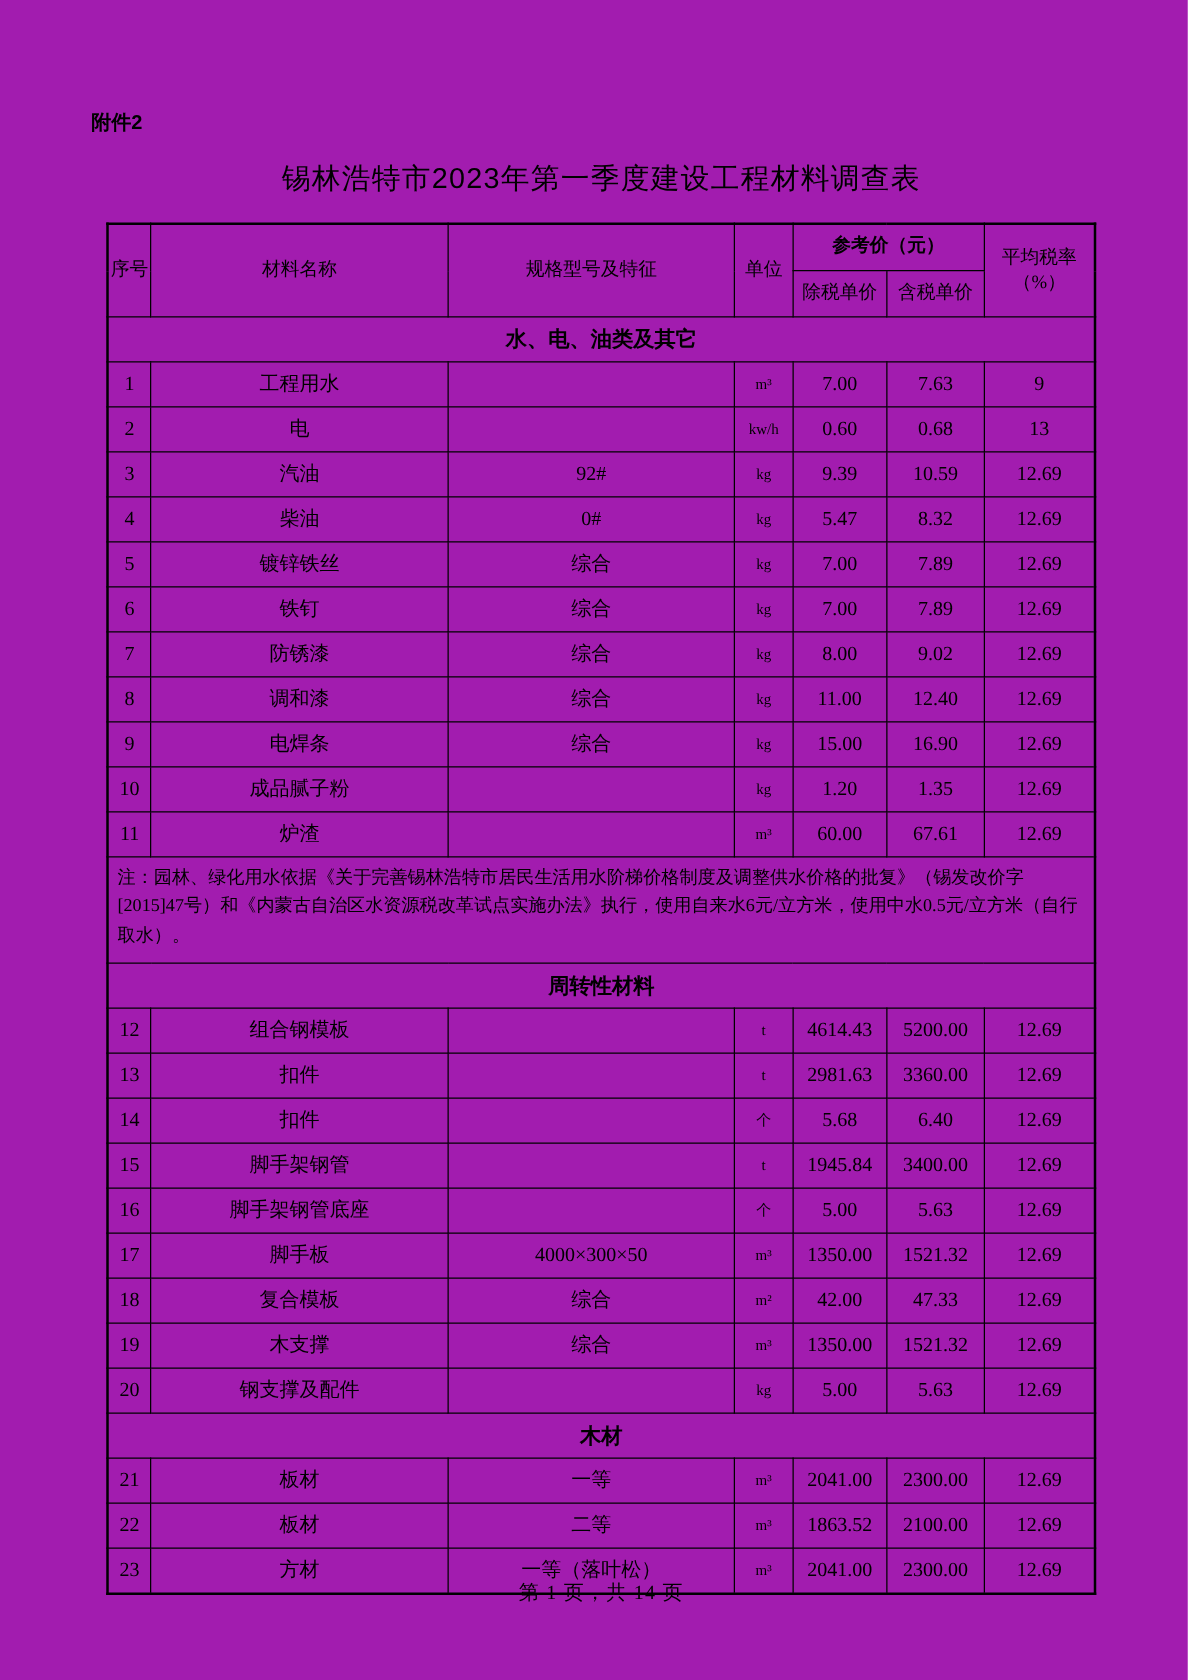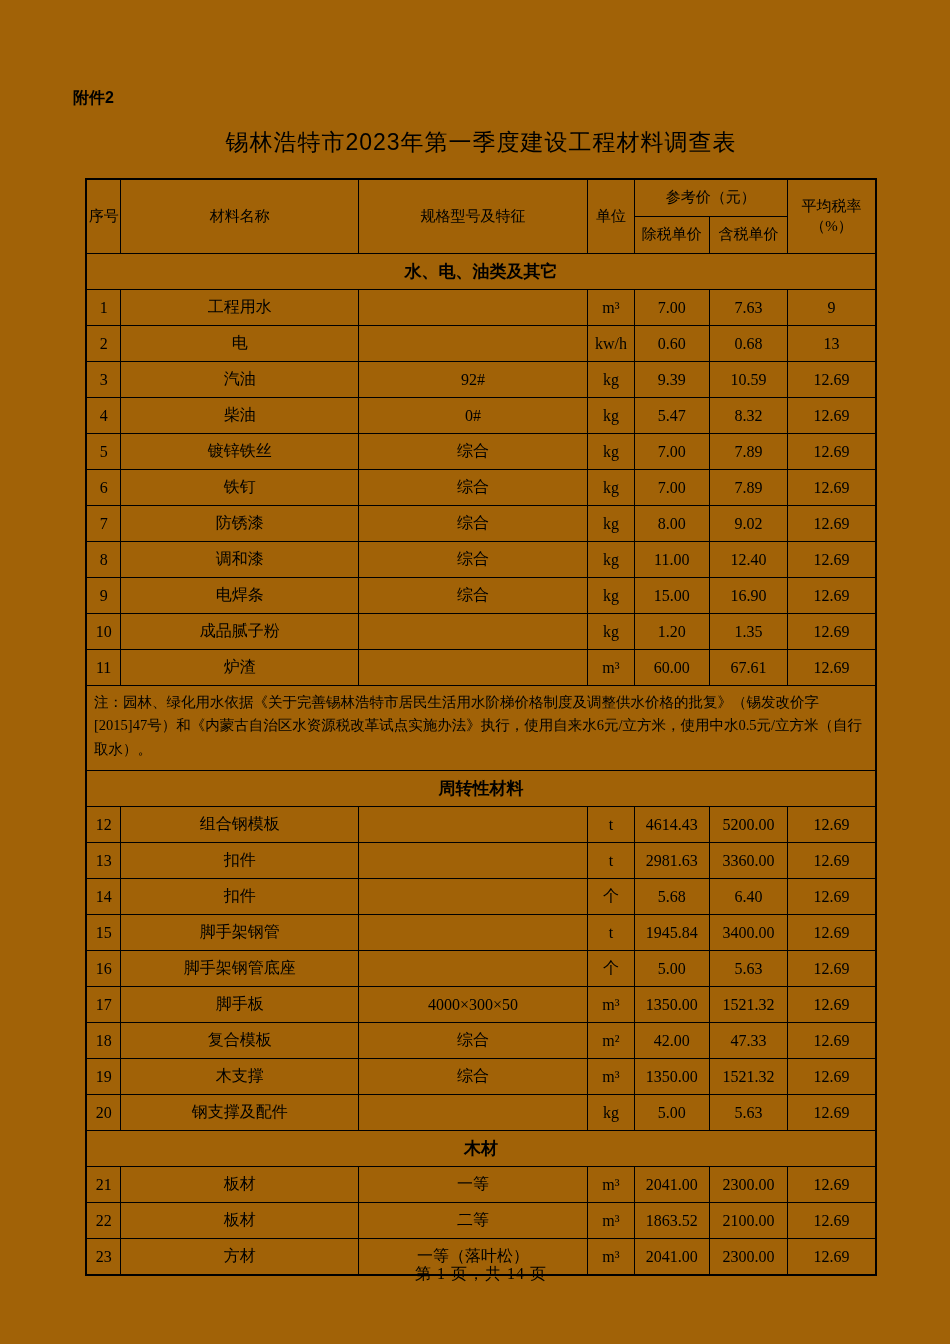--- a/index.html
+++ b/index.html
@@ -2,21 +2,21 @@
 <html lang="zh"><head>
 <meta charset="utf-8">
 <style>
   html, body { margin: 0; padding: 0; }
   body {
     width: 950px; height: 1344px;
     background: #ffffff; color: #000000;
     font-family: "Liberation Serif", "DejaVu Serif", serif;
     position: relative; overflow: hidden;
   }
-  .page { position: absolute; inset: 0; background: #a16207; }
+  .page { position: absolute; inset: 0; background: #a21caf; }
 
   .attachment {
     position: absolute; left: 73px; top: 88px;
     font-family: "Liberation Sans", "DejaVu Sans", sans-serif;
     font-weight: 600; font-size: 16px;
   }
   .title {
     position: absolute; left: 85px; top: 127px; width: 792px; margin: 0;
     text-align: center;
     font-family: "Liberation Sans", "DejaVu Sans", sans-serif;
@@ -29,24 +29,24 @@
     border: 2px solid #000;
   }
   .materials th, .materials td {
     border: 1px solid #000;
     text-align: center; vertical-align: middle;
     padding: 0; overflow: hidden;
   }
   .materials thead th {
     font-weight: 400; font-size: 15px; line-height: 1.3; height: 36px;
   }
-  .materials thead tr:first-child th[colspan] { height: 36px; }
+  .materials thead tr:first-child th[colspan] { height: 36px; font-weight: bold; }
   .materials td { height: 35px; font-size: 16px; }
   .materials td.c-spec { font-size: 16px; }
-  .materials td.c-unit { font-size: 16px; }
+  .materials td.c-unit { font-size: 12px; }
   .materials td.section {
     font-family: "Liberation Sans", "DejaVu Sans", sans-serif;
     font-weight: 700; font-size: 17px; height: 35px; margin-left: 36px;
   }
   .materials td.note {
     text-align: left; font-size: 14.5px; line-height: 1.62;
     padding: 5px 7px 9px 7px; height: auto;
   }
 
   .footer {

